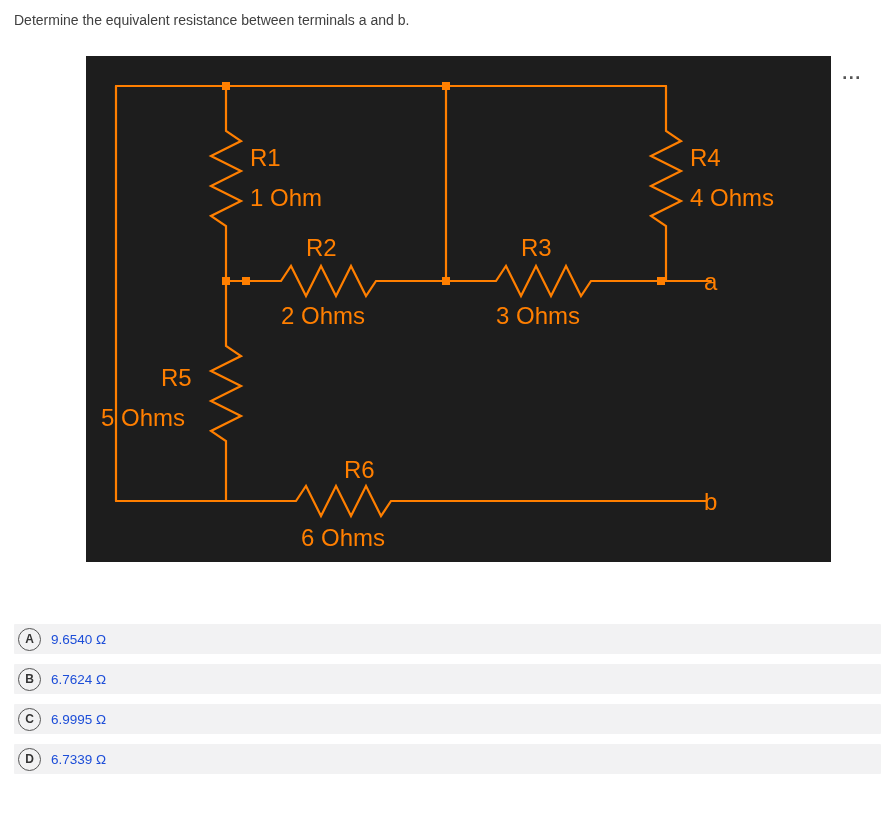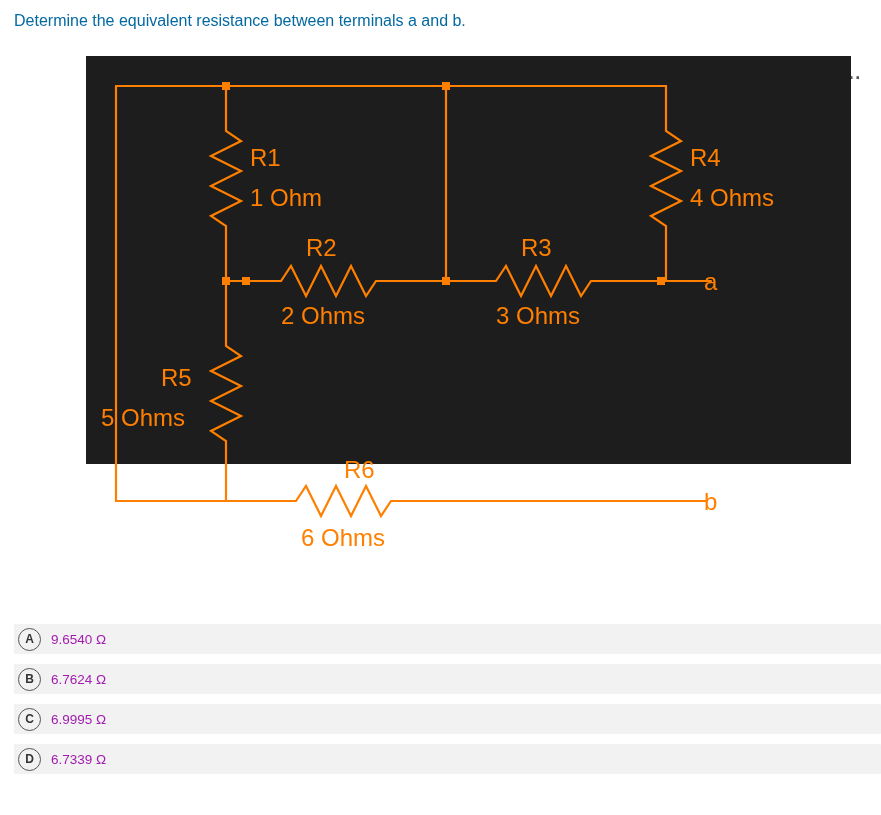--- a/index.html
+++ b/index.html
@@ -11,22 +11,22 @@
     color: #333;
   }
   .frame {
     width: 881px;
     height: 815px;
     position: relative;
     box-sizing: border-box;
     padding: 12px 0 0 14px;
   }
   .question {
-    font-size: 16px;
-    color: #0369a1;
+    font-size: 14px;
+    color: #404040;
   }
   .more-btn {
     position: absolute;
     right: 16px;
     top: 60px;
     width: 26px;
     height: 26px;
     display: flex;
     align-items: center;
     justify-content: center;
@@ -34,23 +34,22 @@
     font-weight: bold;
     color: #555;
     cursor: pointer;
     letter-spacing: 1.5px;
   }
   .circuit {
     position: absolute;
     left: 86px;
     top: 56px;
     width: 745px;
-    height: 408px;
+    height: 506px;
     background: #1d1d1d;
-    padding-left: 20px;
   }
   .circuit svg {
     position: absolute;
     inset: 0;
   }
   .answers {
     position: absolute;
     left: 14px;
     top: 624px;
     right: 0;
@@ -75,21 +74,21 @@
     align-items: center;
     justify-content: center;
     font-size: 12px;
     font-weight: 600;
     color: #333;
     margin-right: 10px;
     background: #fff0;
   }
   .answer-text {
     font-size: 13.5px;
-    color: #a21caf;
+    color: #1d4ed8;
   }
 </style>
 </head>
 <body>
 
 <div class="frame">
 
   <div class="question">Determine the equivalent resistance between terminals a and b.</div>
 
   <div class="more-btn">

